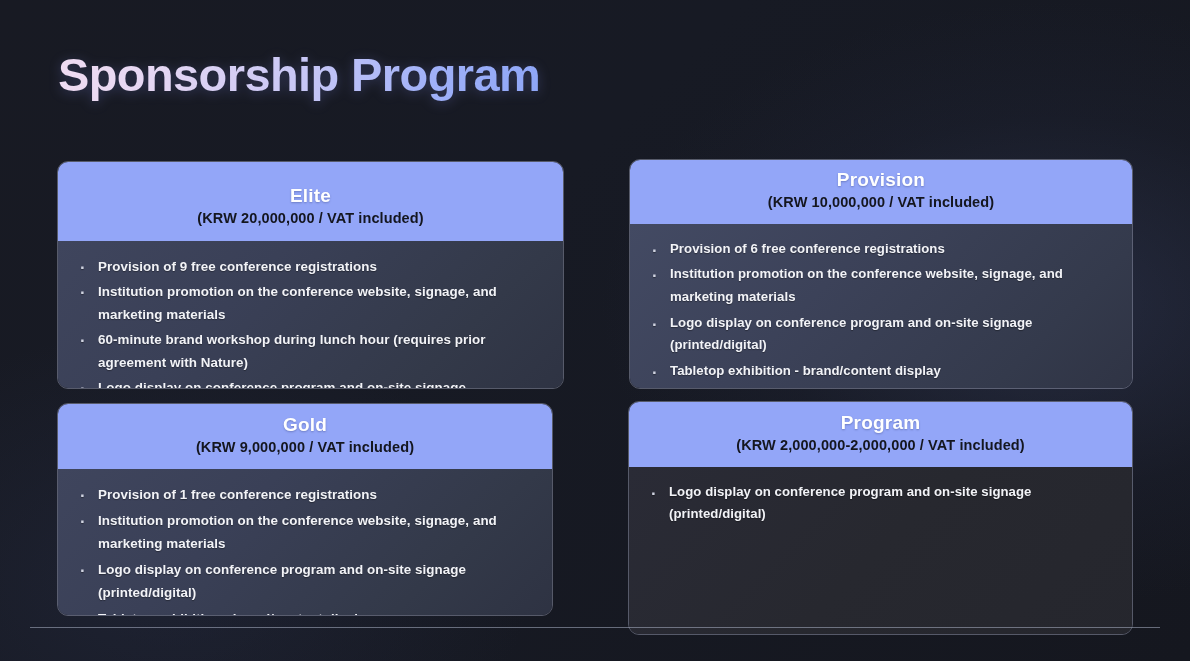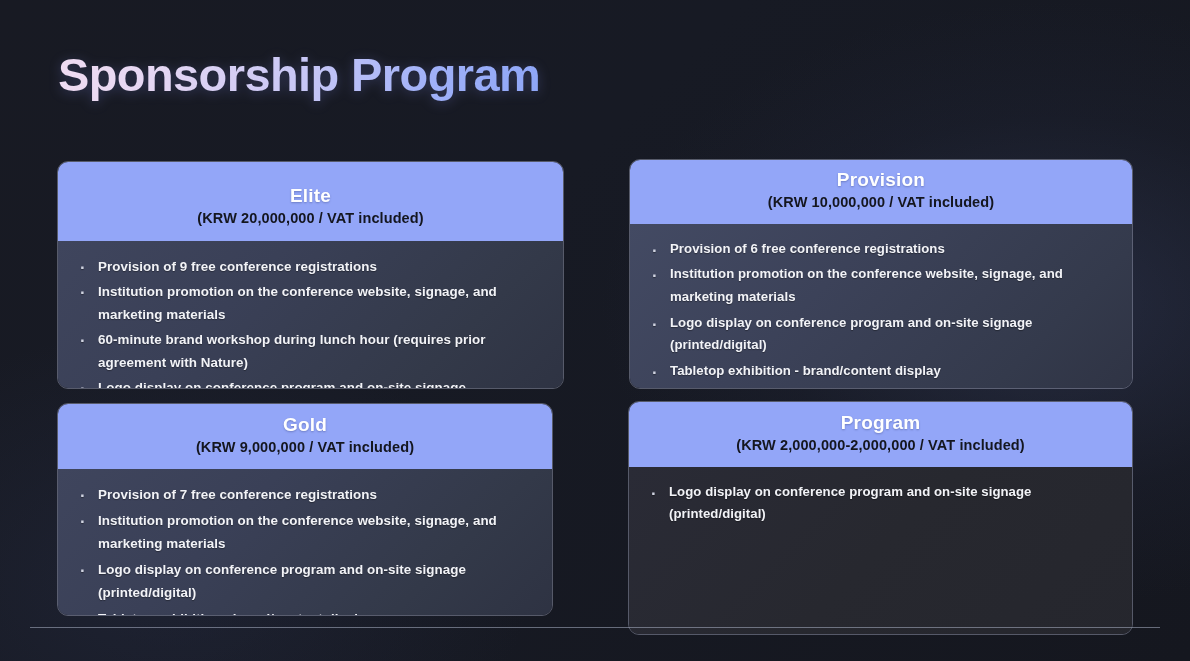--- a/index.html
+++ b/index.html
@@ -168,21 +168,21 @@
     </div>
   </div>
 
   <div class="card gold">
     <div class="card-head">
       <div class="card-tier">Gold</div>
       <div class="card-price">(KRW 9,000,000 / VAT included)</div>
     </div>
     <div class="card-body">
       <ul class="bullets">
-        <li>Provision of 7 free conference registrations</li>
+        <li>Provision of 1 free conference registrations</li>
         <li>Institution promotion on the conference website, signage, and marketing materials</li>
         <li>Logo display on conference program and on-site signage (printed/digital)</li>
         <li>Tabletop exhibition - brand/content display</li>
       </ul>
     </div>
   </div>
 
   <div class="card silver">
     <div class="card-head">
       <div class="card-tier">Program</div>

